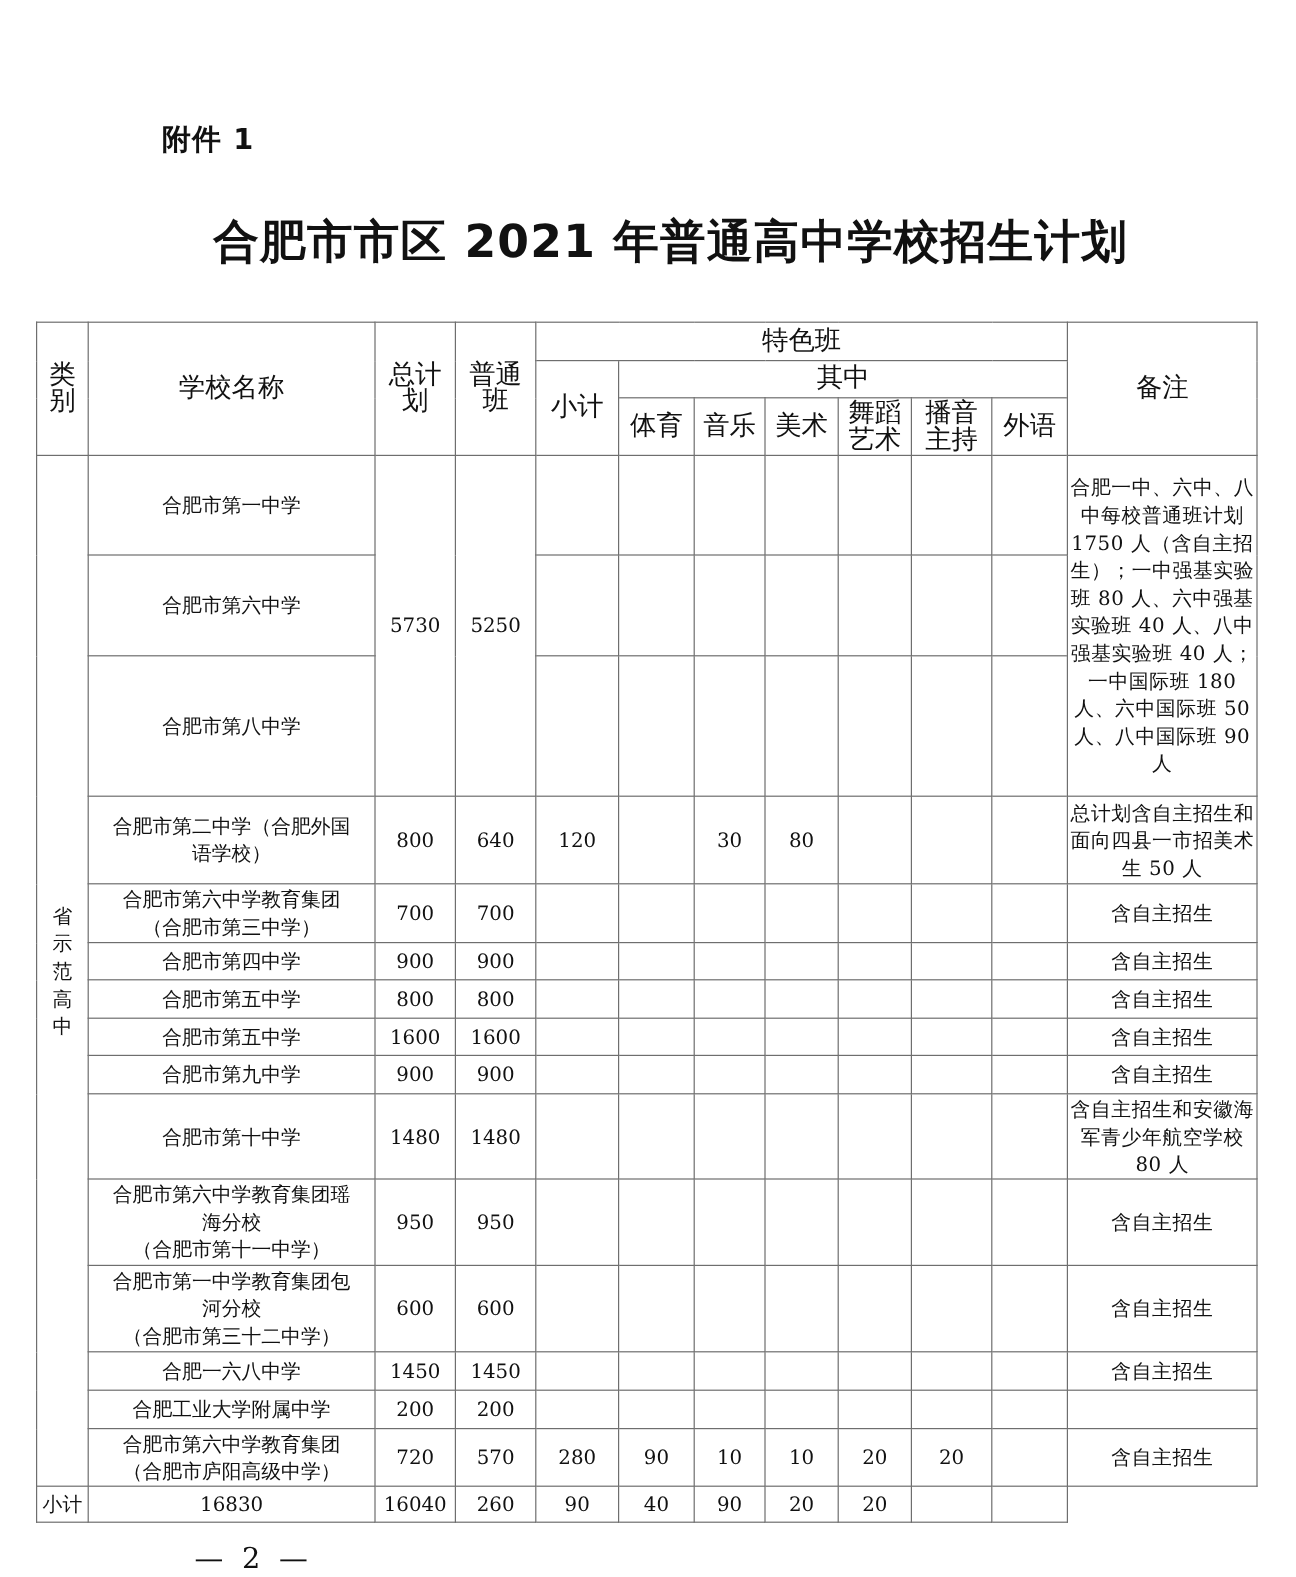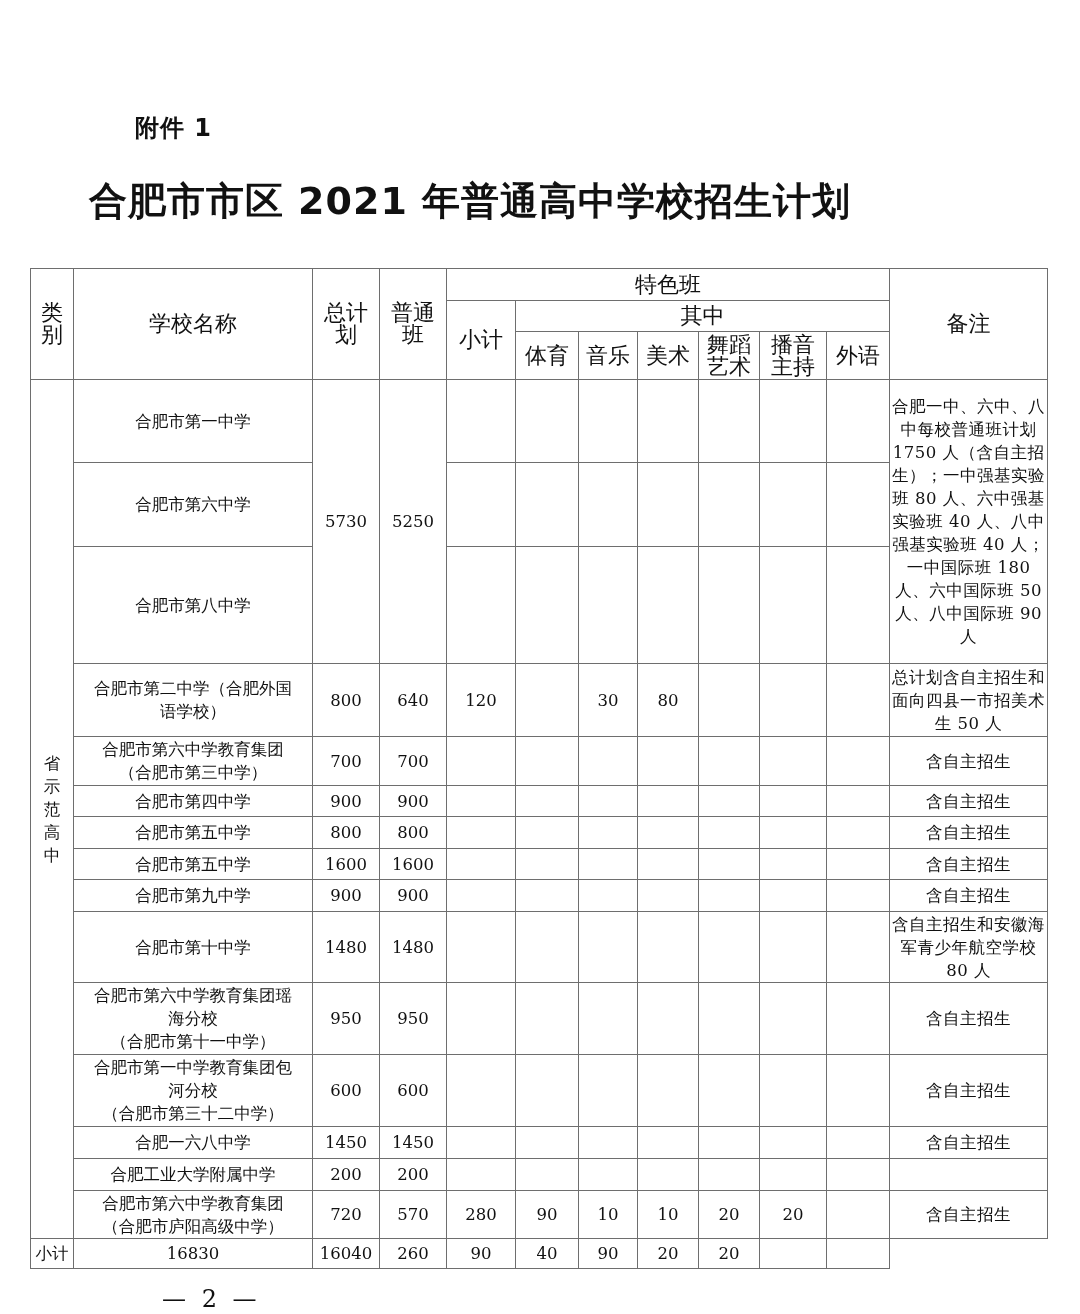--- a/index.html
+++ b/index.html
@@ -1,20 +1,20 @@
 <!DOCTYPE html>
 <html><head>
 <meta charset="utf-8">
 <style>
   html, body { margin: 0; padding: 0; background: #ffffff; }
   body { width: 1080px; height: 1314px; position: relative; overflow: hidden;
          font-family: "DejaVu Serif", "Liberation Serif", serif; color: #111; }
   .attach { position: absolute; left: 135px; top: 100px; font-family: "DejaVu Sans", "Liberation Sans", sans-serif;
-            font-size: 24px; font-weight: bold; letter-spacing: 1px; margin-top: 12px; }
-  .title { position: absolute; left: 0; width: 940px; top: 176px; text-align: center;
+            font-size: 24px; font-weight: bold; letter-spacing: 1px; }
+  .title { position: absolute; left: 0; width: 940px; top: 176px; text-align: right;
            font-family: "DejaVu Sans", "Liberation Sans", sans-serif; font-size: 38px; font-weight: bold;
            letter-spacing: 1px; }
   .page-num { position: absolute; left: 162px; top: 1285px; font-size: 24px; letter-spacing: 4px; }
 
   table.plan { position: absolute; left: 30px; top: 268px; border-collapse: collapse; table-layout: fixed;
                width: 1017px; }
   table.plan td, table.plan th { border: 1.6px solid #6e6e6e; padding: 0; text-align: center; vertical-align: middle;
                font-size: 16.5px; font-weight: normal; line-height: 23px; overflow: hidden; }
   table.plan th { font-family: "DejaVu Sans", "Liberation Sans", sans-serif; font-size: 22px; line-height: 22px; }
   td.name { line-height: 23px; }

